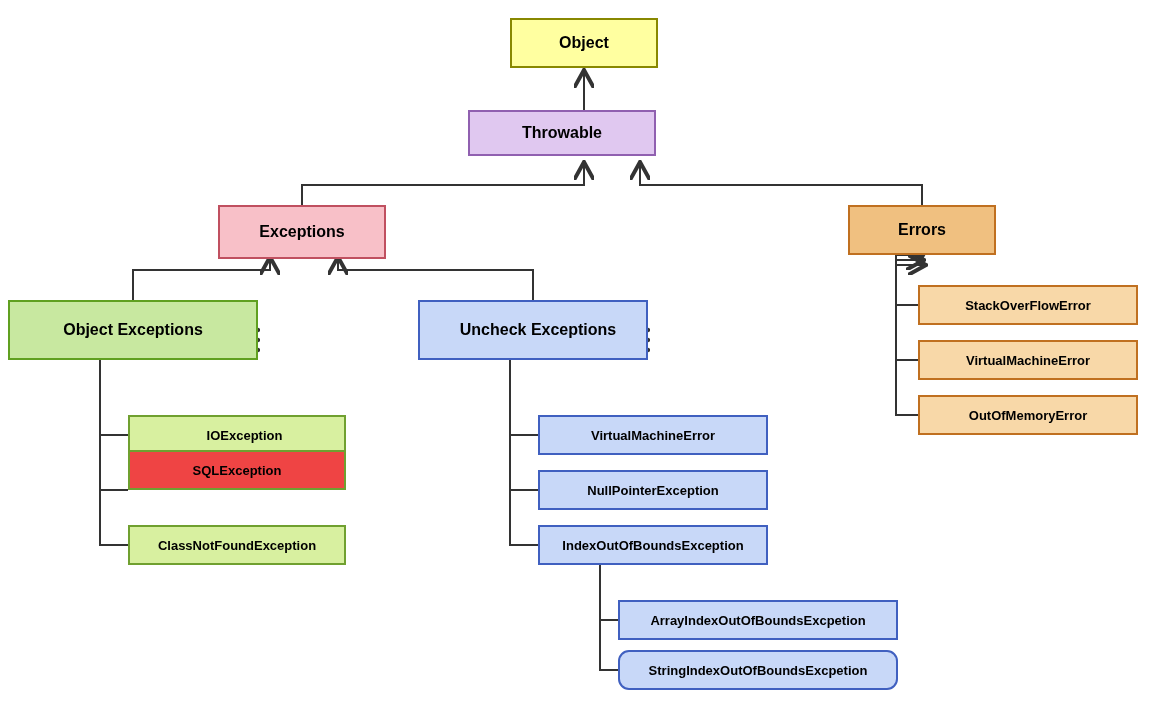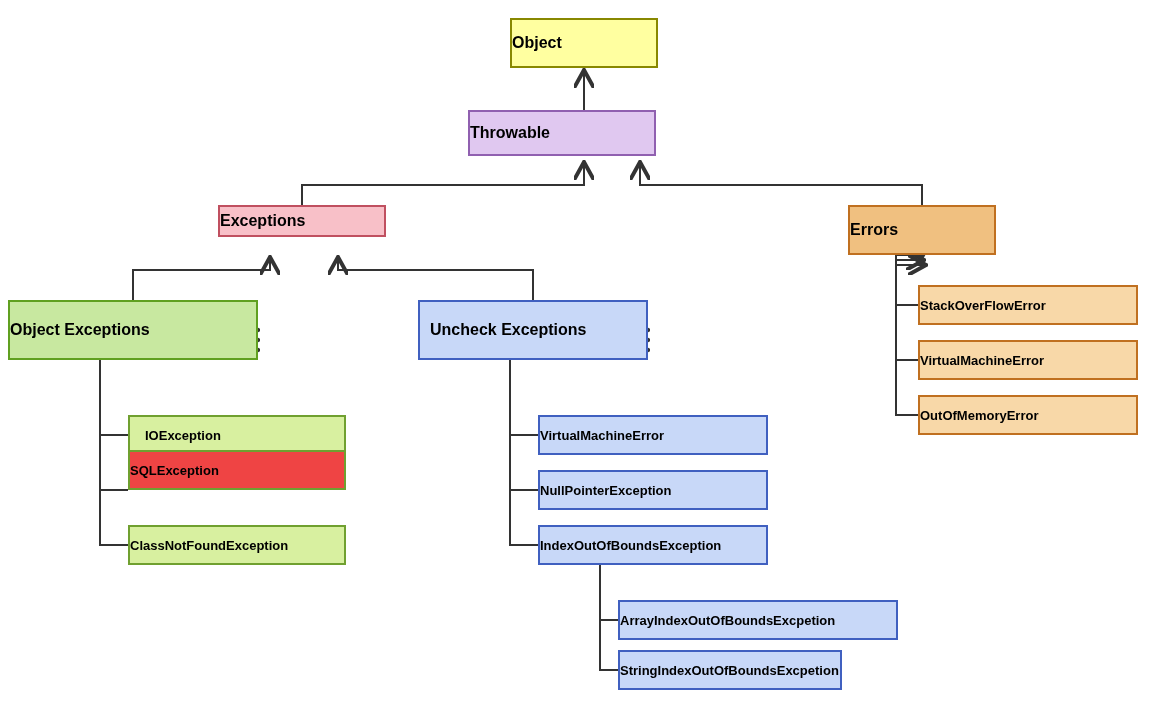--- a/index.html
+++ b/index.html
@@ -13,21 +13,21 @@
     }
     #diagram {
       position: relative;
       width: 1168px;
       height: 701px;
     }
     .node {
       position: absolute;
       display: flex;
       align-items: center;
-      justify-content: flex-start;
+      justify-content: center;
       text-align: center;
       font-weight: bold;
       font-size: 14px;
       border: 2px solid #84cc16;
     }
     .node-object {
       background: #ffffa0;
       border-color: #888800;
       left: 510px; top: 18px;
       width: 148px; height: 50px;
@@ -37,21 +37,21 @@
       background: #e0c8f0;
       border-color: #9060b0;
       left: 468px; top: 110px;
       width: 188px; height: 46px;
       font-size: 16px;
     }
     .node-exceptions {
       background: #f8c0c8;
       border-color: #c05060;
       left: 218px; top: 205px;
-      width: 168px; height: 32px;
+      width: 168px; height: 54px;
       font-size: 16px;
     }
     .node-errors {
       background: #f0c080;
       border-color: #c07020;
       left: 848px; top: 205px;
       width: 148px; height: 50px;
       font-size: 16px;
     }
     .node-check {
@@ -116,22 +116,23 @@
       background: #c8d8f8;
       border-color: #4060c0;
       left: 618px; top: 600px;
       width: 280px; height: 40px;
       font-size: 13px;
     }
     .node-stringindex {
       background: #c8d8f8;
       border-color: #4060c0;
       left: 618px; top: 650px;
-      width: 224px; height: 40px;
-      font-size: 13px;
+      width: 280px; height: 40px;
+      font-size: 13px;
+      border-radius: 11px;
     }
     .node-stackoverflow {
       background: #f8d8a8;
       border-color: #c07020;
       left: 918px; top: 285px;
       width: 220px; height: 40px;
       font-size: 13px;
     }
     .node-virtualmachine {
       background: #f8d8a8;

